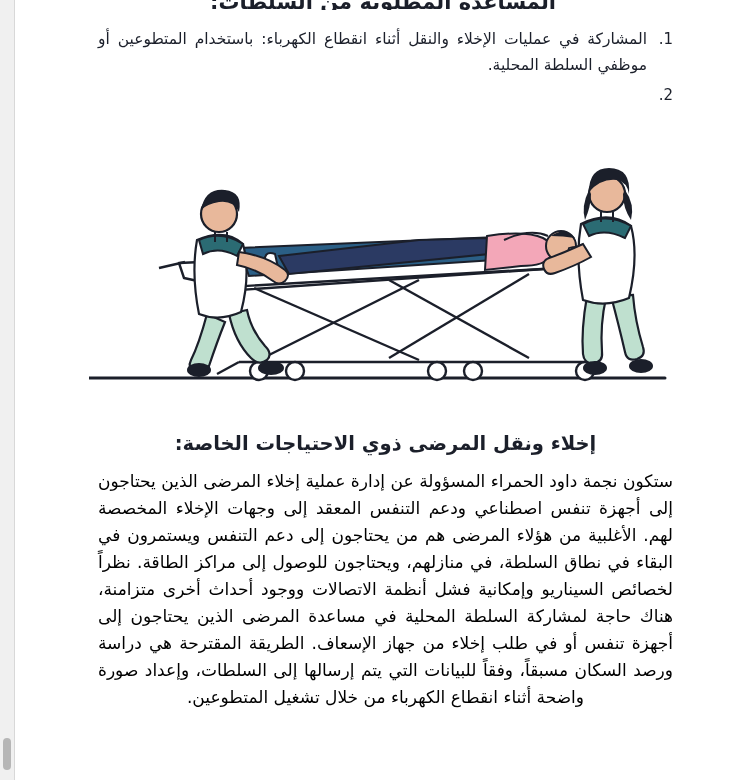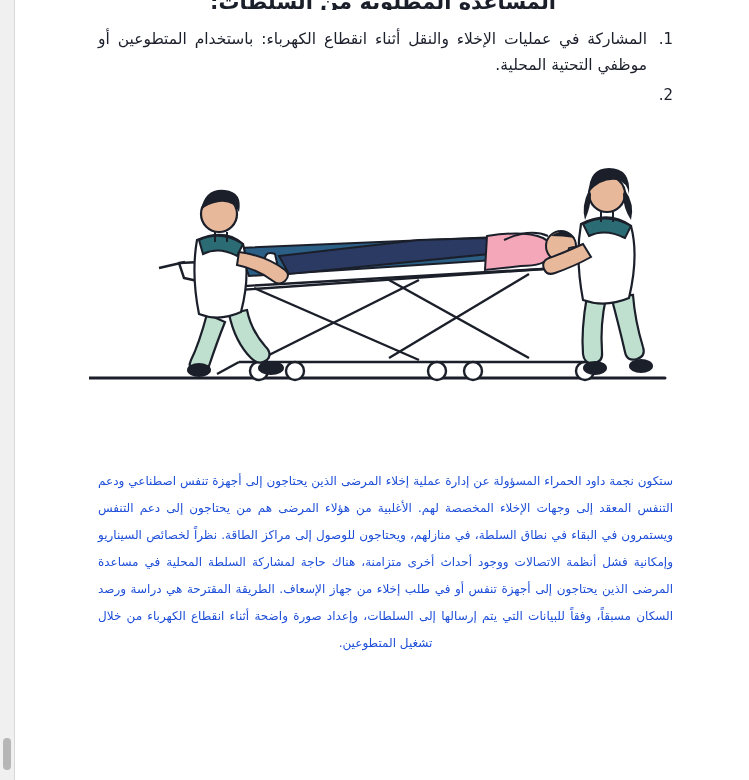--- a/index.html
+++ b/index.html
@@ -111,44 +111,44 @@
     font-size: 19.5px;
     font-weight: bold;
     color: #1b1f2a;
   }
 
   .body-par {
     position: absolute;
     top: 468px;
     right: 76px;
     width: 575px;
-    font-size: 12px;
+    font-size: 17px;
     line-height: 27px;
-    color: #1d4ed8;
+    color: #000000;
     text-align: justify;
     text-align-last: center;
   }
 </style>
 </head>
 <body>
 
 <div class="page">
 
   <div class="left-strip">
     <div class="scroll-thumb"></div>
   </div>
 
   <div class="content">
 
     <div class="heading-clipped">المساعدة المطلوبة من السلطات:</div>
 
     <ol class="req-list">
       <li>
         <span class="num">1.</span>
-        <span>المشاركة في عمليات الإخلاء والنقل أثناء انقطاع الكهرباء: باستخدام المتطوعين أو موظفي التحتية المحلية.</span>
+        <span>المشاركة في عمليات الإخلاء والنقل أثناء انقطاع الكهرباء: باستخدام المتطوعين أو موظفي السلطة المحلية.</span>
       </li>
       <li>
         <span class="num">2.</span>
       </li>
     </ol>
 
     <div class="illustration">
       <svg width="600" height="280" viewBox="0 0 600 280" xmlns="http://www.w3.org/2000/svg">
 
         <line x1="0" y1="250" x2="576" y2="250" stroke="#1b1f2a" stroke-width="3" stroke-linecap="round"></line>
@@ -218,17 +218,18 @@
         <path d="M494 116 q-22 10 -34 14 q-8 3 -5 11 q3 7 11 4 q20 -7 36 -16z" fill="#e8b89b" stroke="#1b1f2a" stroke-width="2"></path>
 
         <circle cx="518" cy="66" r="18" fill="#e8b89b" stroke="#1b1f2a" stroke-width="2.2"></circle>
         <path d="M500 64 q0 -24 20 -24 q22 0 20 26 q-2 -12 -12 -14 q-16 -2 -28 12z" fill="#1b1f2a"></path>
         <path d="M536 62 q10 14 6 30 q-8 -12 -8 -26z" fill="#1b1f2a"></path>
         <path d="M500 62 q-8 16 -4 30 q6 -14 6 -26z" fill="#1b1f2a"></path>
         <path d="M512 84 l0 10 M524 84 l0 10" stroke="#1b1f2a" stroke-width="2"></path>
       </svg>
     </div>
 
+    <div class="sub-heading">إخلاء ونقل المرضى ذوي الاحتياجات الخاصة:</div>
 
     <div class="body-par">ستكون نجمة داود الحمراء المسؤولة عن إدارة عملية إخلاء المرضى الذين يحتاجون إلى أجهزة تنفس اصطناعي ودعم التنفس المعقد إلى وجهات الإخلاء المخصصة لهم. الأغلبية من هؤلاء المرضى هم من يحتاجون إلى دعم التنفس ويستمرون في البقاء في نطاق السلطة، في منازلهم، ويحتاجون للوصول إلى مراكز الطاقة. نظراً لخصائص السيناريو وإمكانية فشل أنظمة الاتصالات ووجود أحداث أخرى متزامنة، هناك حاجة لمشاركة السلطة المحلية في مساعدة المرضى الذين يحتاجون إلى أجهزة تنفس أو في طلب إخلاء من جهاز الإسعاف. الطريقة المقترحة هي دراسة ورصد السكان مسبقاً، وفقاً للبيانات التي يتم إرسالها إلى السلطات، وإعداد صورة واضحة أثناء انقطاع الكهرباء من خلال تشغيل المتطوعين.</div>
 
   </div>
 </div>
 
 </body></html>

